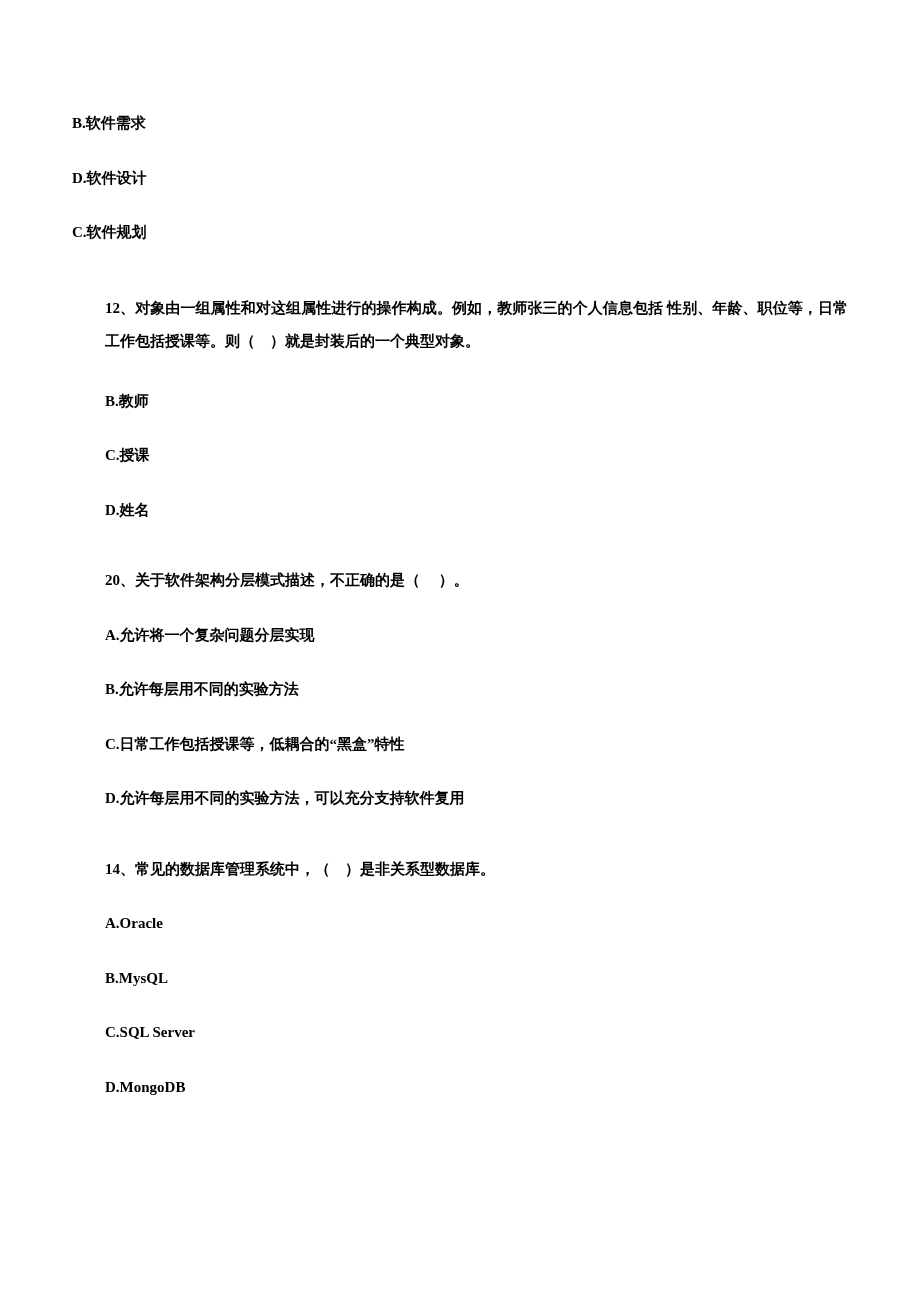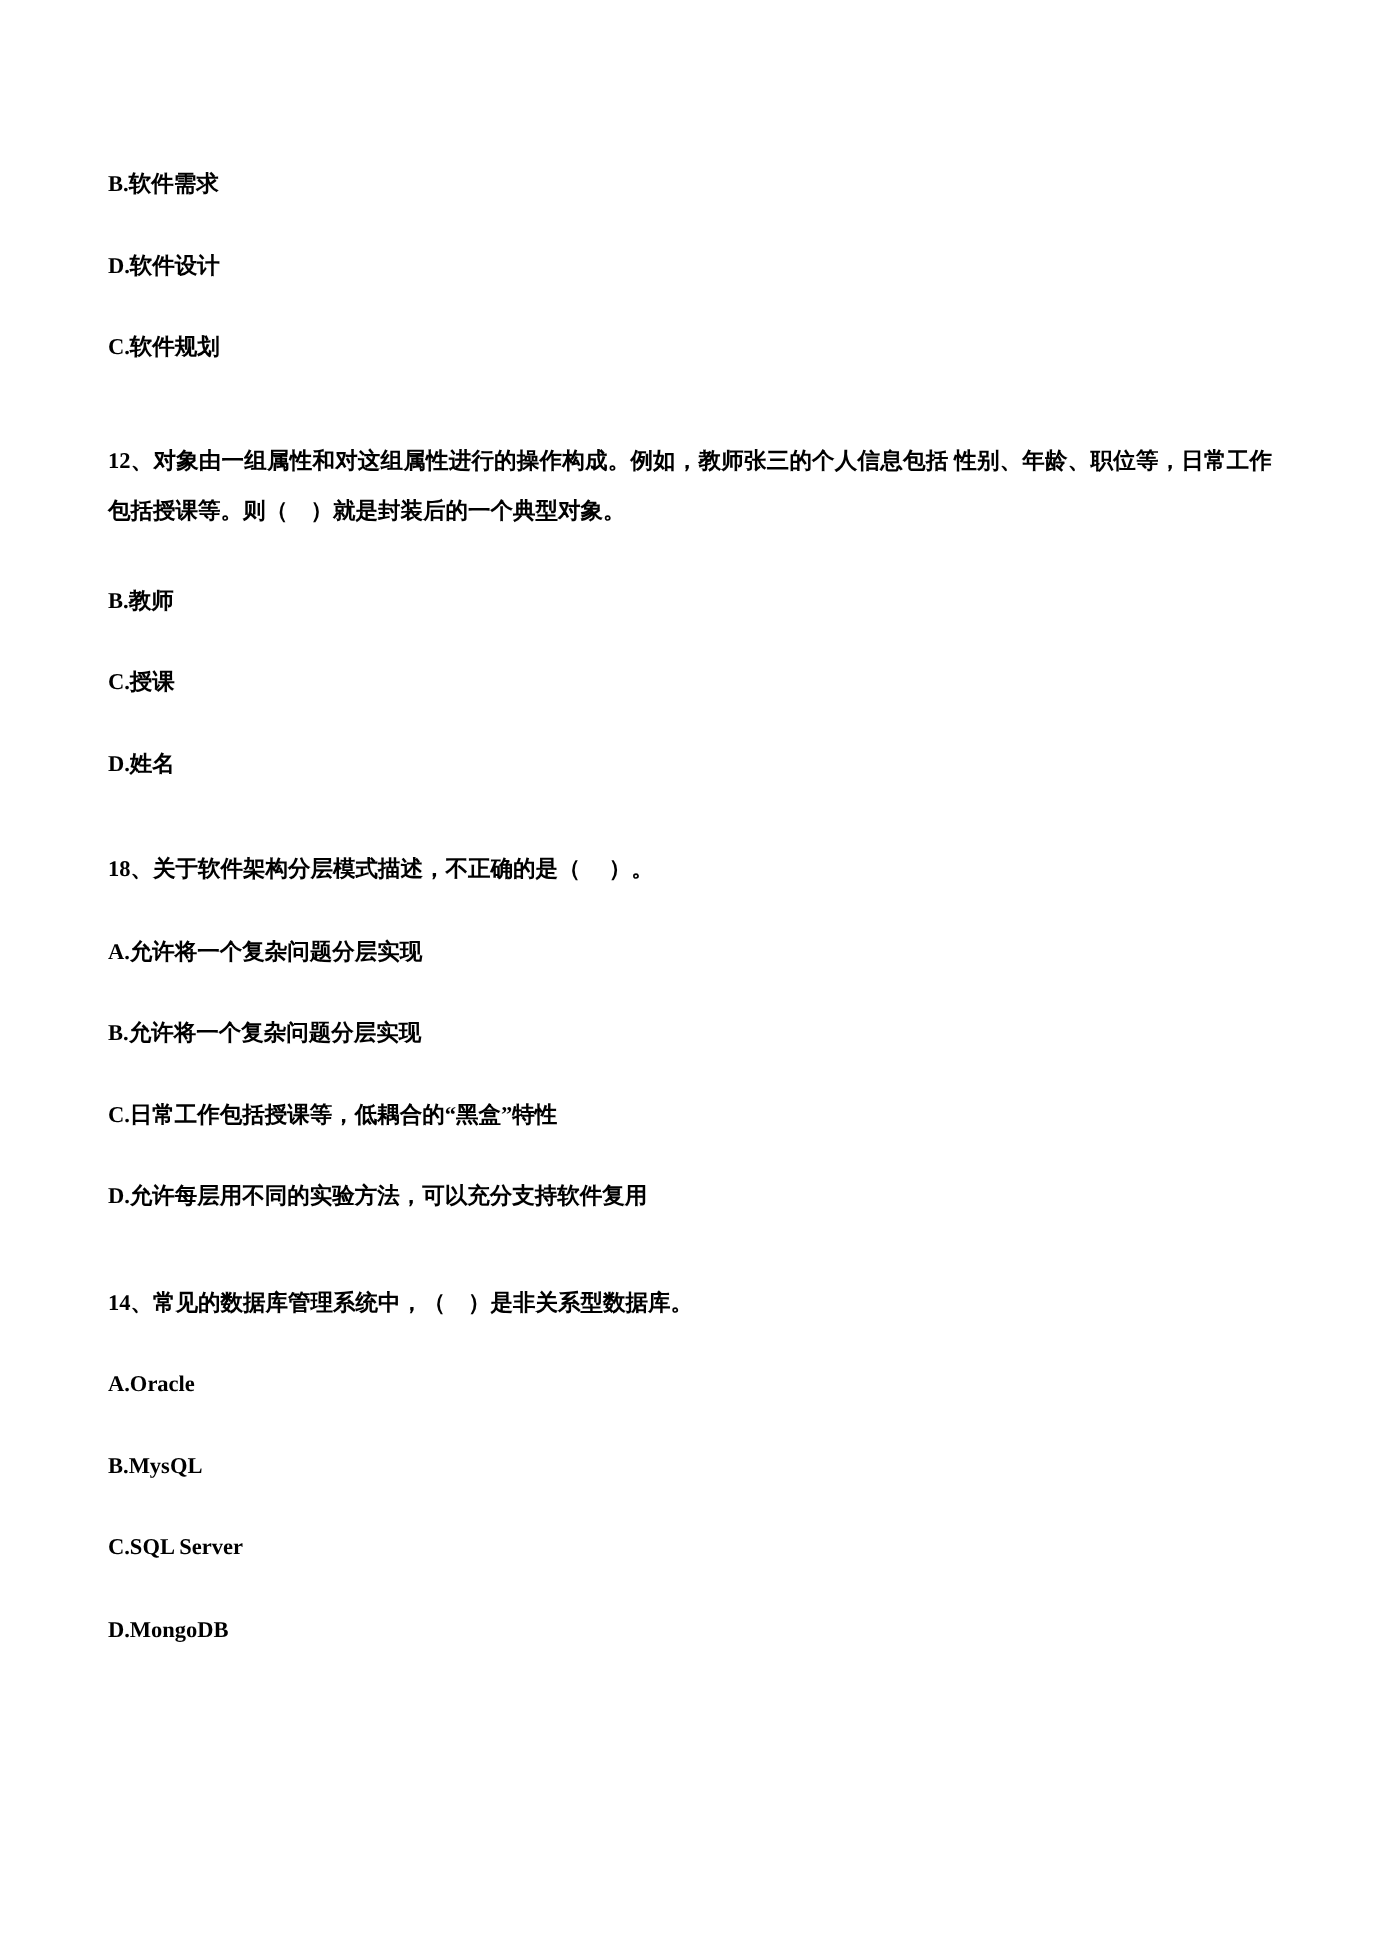--- a/index.html
+++ b/index.html
@@ -19,20 +19,21 @@
   }
   .content {
     padding: 112px 72px 0 72px;
     font-weight: bold;
   }
   .option {
     margin-bottom: 32px;
   }
   .question-block {
     margin-top: 48px;
+    margin-left: 33px;
   }
   .question-stem {
     margin-bottom: 32px;
     line-height: 2.2;
     text-align: justify;
   }
   .question-stem-single {
     margin-bottom: 32px;
   }
 </style>
@@ -46,23 +47,23 @@
   <div class="option">C.软件规划</div>
 
   <div class="question-block">
     <div class="question-stem">12、对象由一组属性和对这组属性进行的操作构成。例如，教师张三的个人信息包括 性别、年龄、职位等，日常工作包括授课等。则（　）就是封装后的一个典型对象。</div>
     <div class="option">B.教师</div>
     <div class="option">C.授课</div>
     <div class="option">D.姓名</div>
   </div>
 
   <div class="question-block">
-    <div class="question-stem-single">18、关于软件架构分层模式描述，不正确的是（　 ）。</div>
+    <div class="question-stem-single">20、关于软件架构分层模式描述，不正确的是（　 ）。</div>
     <div class="option">A.允许将一个复杂问题分层实现</div>
-    <div class="option">B.允许将一个复杂问题分层实现</div>
+    <div class="option">B.允许每层用不同的实验方法</div>
     <div class="option">C.日常工作包括授课等，低耦合的“黑盒”特性</div>
     <div class="option">D.允许每层用不同的实验方法，可以充分支持软件复用</div>
   </div>
 
   <div class="question-block">
     <div class="question-stem-single">14、常见的数据库管理系统中，（　）是非关系型数据库。</div>
     <div class="option">A.Oracle</div>
     <div class="option">B.MysQL</div>
     <div class="option">C.SQL Server</div>
     <div class="option">D.MongoDB</div>

